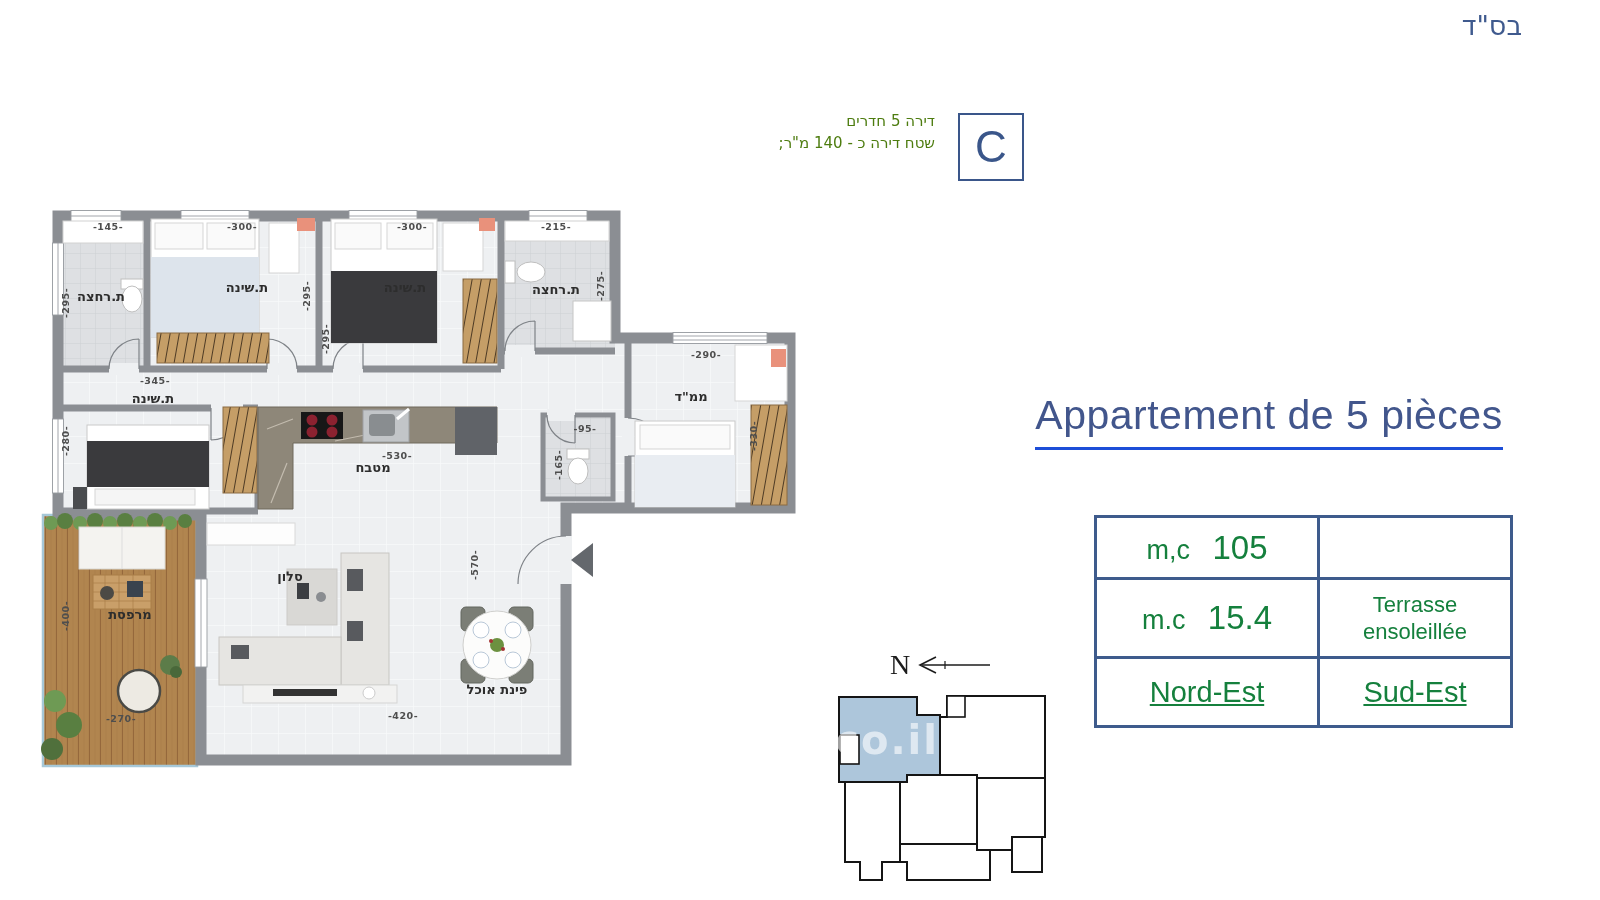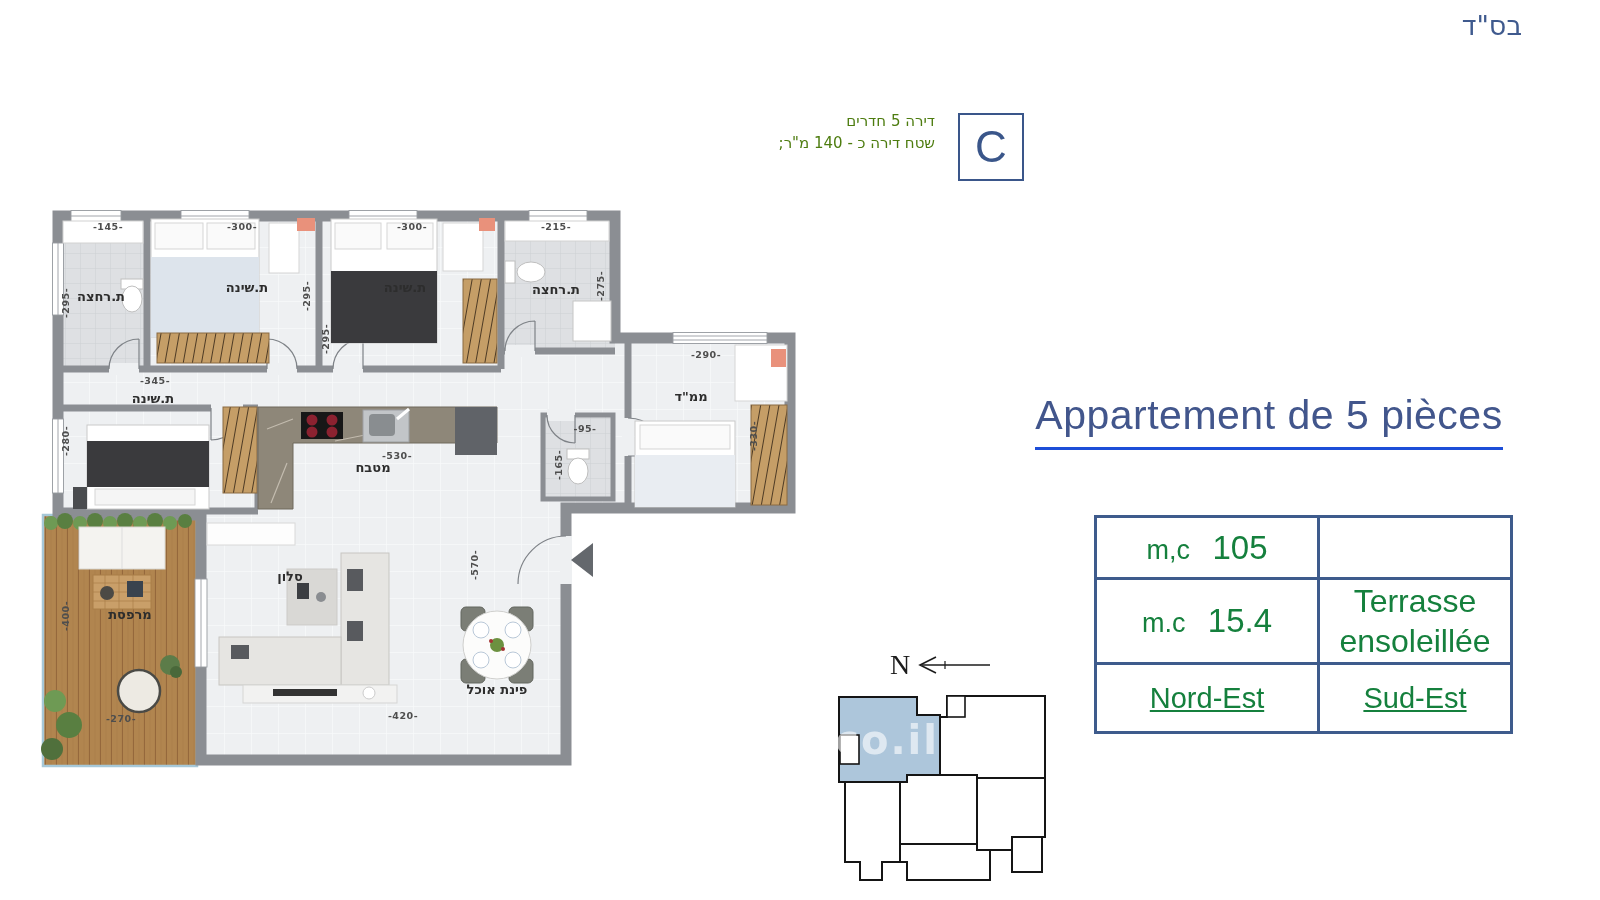--- a/index.html
+++ b/index.html
@@ -20,21 +20,21 @@
          font-size:41px;color:#42568c;letter-spacing:.5px;}
   .title span{display:inline-block;border-bottom:3px solid #1d4ed8;padding-bottom:8px;}
 
   table.spec{position:absolute;left:1075px;top:515px;border-collapse:collapse;color:#15803d;margin-left:19px;}
   table.spec td{border:3px solid #3e5b8c;text-align:center;vertical-align:middle;background:#fff;}
   td.c1{width:218px;} td.c2{width:188px;}
   tr.r1 td{height:57px;} tr.r2 td{height:74px;} tr.r3 td{height:64px;text-decoration:underline;}
   .mlabel{font-size:27px;margin-right:18px;}
   .mvalue{font-size:33px;}
   .dir{font-size:29px;}
-  .terr{font-size:32px;line-height:1.25;}
+  .terr{font-size:22px;line-height:1.25;}
 
   svg text{font-family:"DejaVu Sans",sans-serif;}
   .room-lbl{font-size:13px;font-weight:700;fill:#2d2d2d;}
   .dim{font-size:9.5px;font-weight:700;fill:#4e4e4e;letter-spacing:.5px;}
   .kp-n{font-family:"Liberation Serif",serif;font-size:28px;fill:#1c1c1c;}
   .wm{font-size:40px;font-weight:700;fill:rgba(255,255,255,.6);letter-spacing:2px;}
 </style>
 </head>
 <body>
 

